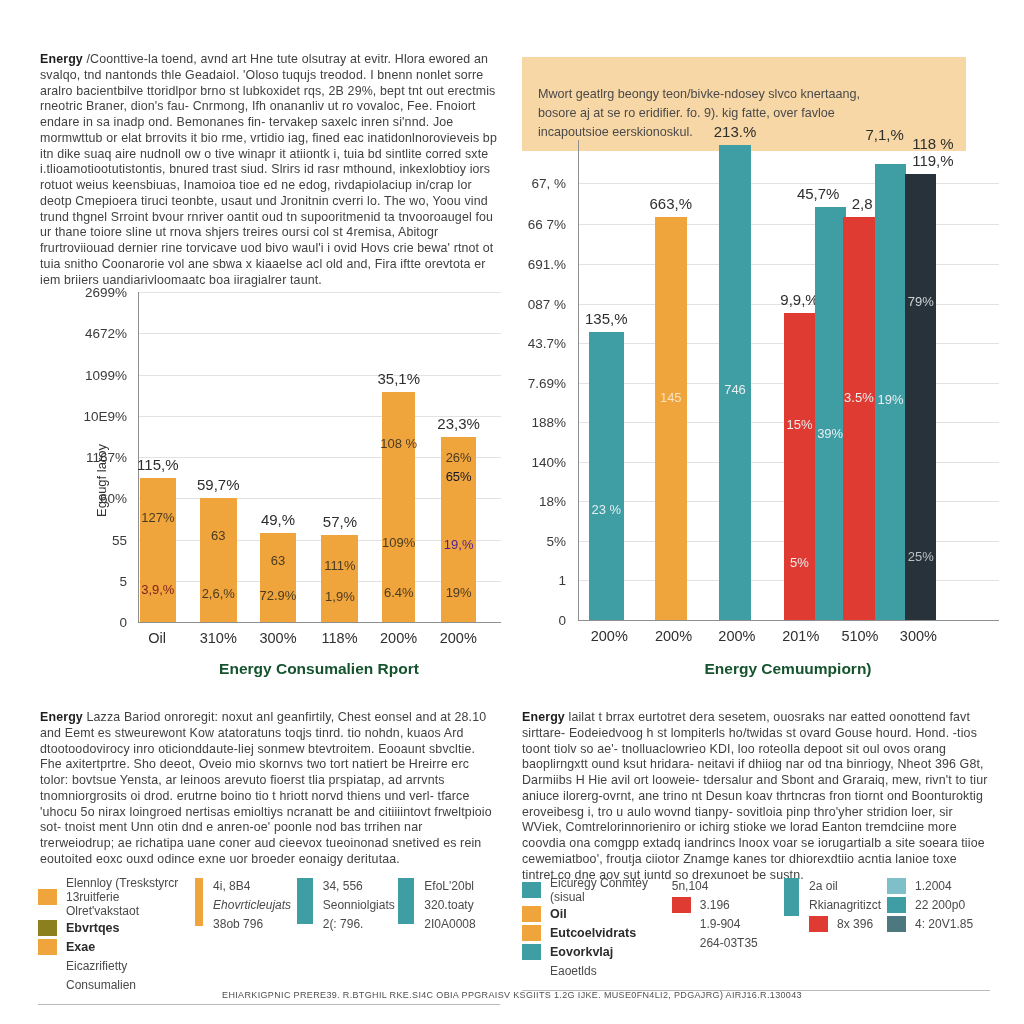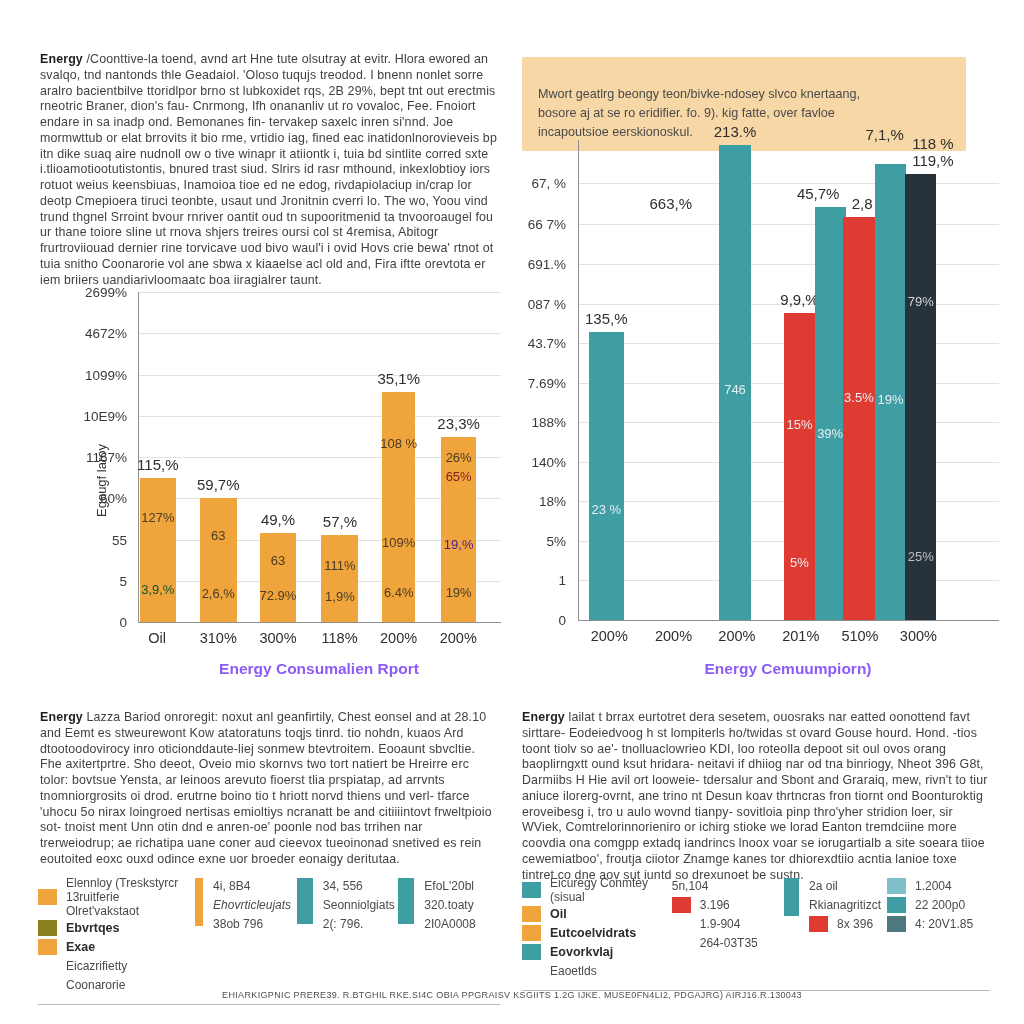--- a/index.html
+++ b/index.html
@@ -12,21 +12,21 @@
   .callout{position:absolute;background:#F7D7A6;padding:9px 16px;font-size:12.6px;line-height:1.5;color:#4a4a4a;white-space:pre-line;}
   .chart{position:absolute;}
   .plot{position:absolute;border-left:1.5px solid #8f8f8f;border-bottom:1.5px solid #8f8f8f;}
   .grid{position:absolute;left:0;right:0;height:1px;background:#e2e2e2;}
   .ylab{position:absolute;right:6px;transform:translateY(-50%);font-size:13.5px;color:#3a3a3a;white-space:nowrap;}
   .ygutter{position:absolute;}
   .bar{position:absolute;bottom:0;}
   .inner{position:absolute;left:50%;transform:translateX(-50%);font-size:13px;font-weight:500;white-space:nowrap;}
   .above{position:absolute;font-size:15px;font-weight:500;color:#2e2e2e;white-space:pre-line;text-align:center;}
   .xlab{position:absolute;transform:translateX(-50%);font-size:14.5px;color:#2f2f2f;white-space:nowrap;}
-  .ctitle{position:absolute;text-align:center;font-size:15.5px;font-weight:bold;color:#8b5cf6;}
+  .ctitle{position:absolute;text-align:center;font-size:15.5px;font-weight:bold;color:#14532d;}
   .ytitle{position:absolute;transform:rotate(-90deg);transform-origin:left top;font-size:13px;font-weight:500;color:#333;white-space:nowrap;}
   .legend{position:absolute;display:flex;border-bottom:1px solid #b9b9b9;padding-bottom:10px;}
   .lcol{display:flex;align-items:flex-start;}
   .lrows{display:flex;flex-direction:column;}
   .lrow{display:flex;align-items:center;min-height:19px;font-size:12px;color:#4a4a4a;}
   .lrow.b{font-weight:bold;color:#2b2b2b;font-size:12.5px;}
   .lrow.i{font-style:italic;}
   .sw{display:inline-block;width:19px;height:16px;margin-right:9px;flex:none;}
   .pad{margin-left:28px;}
   .sideswatch{flex:none;margin-right:10px;margin-top:2px;}
@@ -63,21 +63,21 @@
       <div class="grid" style="top: 0%;"></div>
       <div class="grid" style="top: 12.5%;"></div>
       <div class="grid" style="top: 25%;"></div>
       <div class="grid" style="top: 37.5%;"></div>
       <div class="grid" style="top: 50%;"></div>
       <div class="grid" style="top: 62.5%;"></div>
       <div class="grid" style="top: 75%;"></div>
       <div class="grid" style="top: 87.5%;"></div>
       <div class="bar" style="left: 0.3%; width: 9.8%; height: 43.6%; background: rgb(240, 164, 60);">
         <div class="inner" style="top: 22%; color: rgb(74, 60, 34);">127%</div>
-        <div class="inner" style="top: 72%; color: #14532d;">3,9,%</div>
+        <div class="inner" style="top: 72%; color: #7f1d1d;">3,9,%</div>
       </div>
       <div class="above" style="left: 5.2%; bottom: 43.6%; margin-bottom: 5px; transform: translateX(calc(-50% + 0px));">115,%</div>
       <div class="bar" style="left: 16.8%; width: 10.2%; height: 37.6%; background: rgb(240, 164, 60);">
         <div class="inner" style="top: 24%; color: rgb(74, 60, 34);">63</div>
         <div class="inner" style="top: 71%; color: rgb(74, 60, 34);">2,6,%</div>
       </div>
       <div class="above" style="left: 21.9%; bottom: 37.6%; margin-bottom: 5px; transform: translateX(calc(-50% + 0px));">59,7%</div>
       <div class="bar" style="left: 33.3%; width: 10.2%; height: 27%; background: rgb(240, 164, 60);">
         <div class="inner" style="top: 22%; color: rgb(74, 60, 34);">63</div>
         <div class="inner" style="top: 62%; color: rgb(74, 60, 34);">72.9%</div>
@@ -89,21 +89,21 @@
       </div>
       <div class="above" style="left: 55.5%; bottom: 26.4%; margin-bottom: 5px; transform: translateX(calc(-50% + 0px));">57,%</div>
       <div class="bar" style="left: 67.2%; width: 9.1%; height: 69.7%; background: rgb(240, 164, 60);">
         <div class="inner" style="top: 19%; color: rgb(74, 60, 34);">108 %</div>
         <div class="inner" style="top: 62%; color: rgb(74, 60, 34);">109%</div>
         <div class="inner" style="top: 84%; color: rgb(74, 60, 34);">6.4%</div>
       </div>
       <div class="above" style="left: 71.75%; bottom: 69.7%; margin-bottom: 5px; transform: translateX(calc(-50% + 0px));">35,1%</div>
       <div class="bar" style="left: 83.5%; width: 9.6%; height: 56%; background: rgb(240, 164, 60);">
         <div class="inner" style="top: 7%; color: rgb(74, 60, 34);">26%</div>
-        <div class="inner" style="top: 17%; color: #7f1d1d; text-align: center;">65%</div>
+        <div class="inner" style="top: 17%; color: #0f172a; text-align: center;">65%</div>
         <div class="inner" style="top: 54%; color: #4c1d95;">19,%</div>
         <div class="inner" style="top: 80%; color: rgb(74, 60, 34);">19%</div>
       </div>
       <div class="above" style="left: 88.3%; bottom: 56%; margin-bottom: 5px; transform: translateX(calc(-50% + 0px));">23,3%</div>
       <div class="xlab" style="left: 5%; top: calc(100% + 8px);">Oil</div>
       <div class="xlab" style="left: 21.9%; top: calc(100% + 8px);">310%</div>
       <div class="xlab" style="left: 38.4%; top: calc(100% + 8px);">300%</div>
       <div class="xlab" style="left: 55.4%; top: calc(100% + 8px);">118%</div>
       <div class="xlab" style="left: 71.7%; top: calc(100% + 8px);">200%</div>
       <div class="xlab" style="left: 88.2%; top: calc(100% + 8px);">200%</div>
@@ -135,20 +135,23 @@
       <div class="grid" style="top: 50.6%;"></div>
       <div class="grid" style="top: 58.8%;"></div>
       <div class="grid" style="top: 67%;"></div>
       <div class="grid" style="top: 75.2%;"></div>
       <div class="grid" style="top: 83.5%;"></div>
       <div class="grid" style="top: 91.7%;"></div>
       <div class="bar" style="left: 2.4%; width: 8.2%; height: 60%; background: rgb(62, 158, 163);">
         <div class="inner" style="top: 59%; color: rgb(233, 238, 240);">23 %</div>
       </div>
       <div class="above" style="left: 6.5%; bottom: 60%; margin-bottom: 5px; transform: translateX(calc(-50% + 0px));">135,%</div>
+      <div class="bar" style="left: 18%; width: 7.7%; height: 84%; background: rgb(240, 164, 60);">
+        <div class="inner" style="top: 43%; color: rgb(246, 227, 194);">145</div>
+      </div>
       <div class="above" style="left: 21.85%; bottom: 84%; margin-bottom: 5px; transform: translateX(calc(-50% + 0px));">663,%</div>
       <div class="bar" style="left: 33.3%; width: 7.7%; height: 99%; background: rgb(62, 158, 163);">
         <div class="inner" style="top: 50%; color: rgb(233, 238, 240);">746</div>
       </div>
       <div class="above" style="left: 37.15%; bottom: 99%; margin-bottom: 5px; transform: translateX(calc(-50% + 0px));">213.%</div>
       <div class="bar" style="left: 48.9%; width: 7.2%; height: 64%; background: rgb(223, 59, 51);">
         <div class="inner" style="top: 34%; color: rgb(233, 238, 240);">15%</div>
         <div class="inner" style="top: 79%; color: rgb(233, 238, 240);">5%</div>
       </div>
       <div class="above" style="left: 52.5%; bottom: 64%; margin-bottom: 5px; transform: translateX(calc(-50% + 0px));">9,9,%</div>
@@ -202,21 +205,21 @@
           <span>Ebvrtqes</span>
         </div>
         <div class="lrow b">
           <span class="sw" style="background: rgb(240, 164, 60);"></span>
           <span>Exae</span>
         </div>
         <div class="lrow pad">
           <span>Eicazrifietty</span>
         </div>
         <div class="lrow pad">
-          <span>Coonarorie</span>
+          <span>Consumalien</span>
         </div>
       </div>
     </div>
     <div class="lcol" style="width: 22%;">
       <span class="sideswatch" style="width: 8px; height: 48px; background: rgb(240, 164, 60);"></span>
       <div class="lrows">
         <div class="lrow">
           <span>4i, 8B4</span>
         </div>
         <div class="lrow i">

